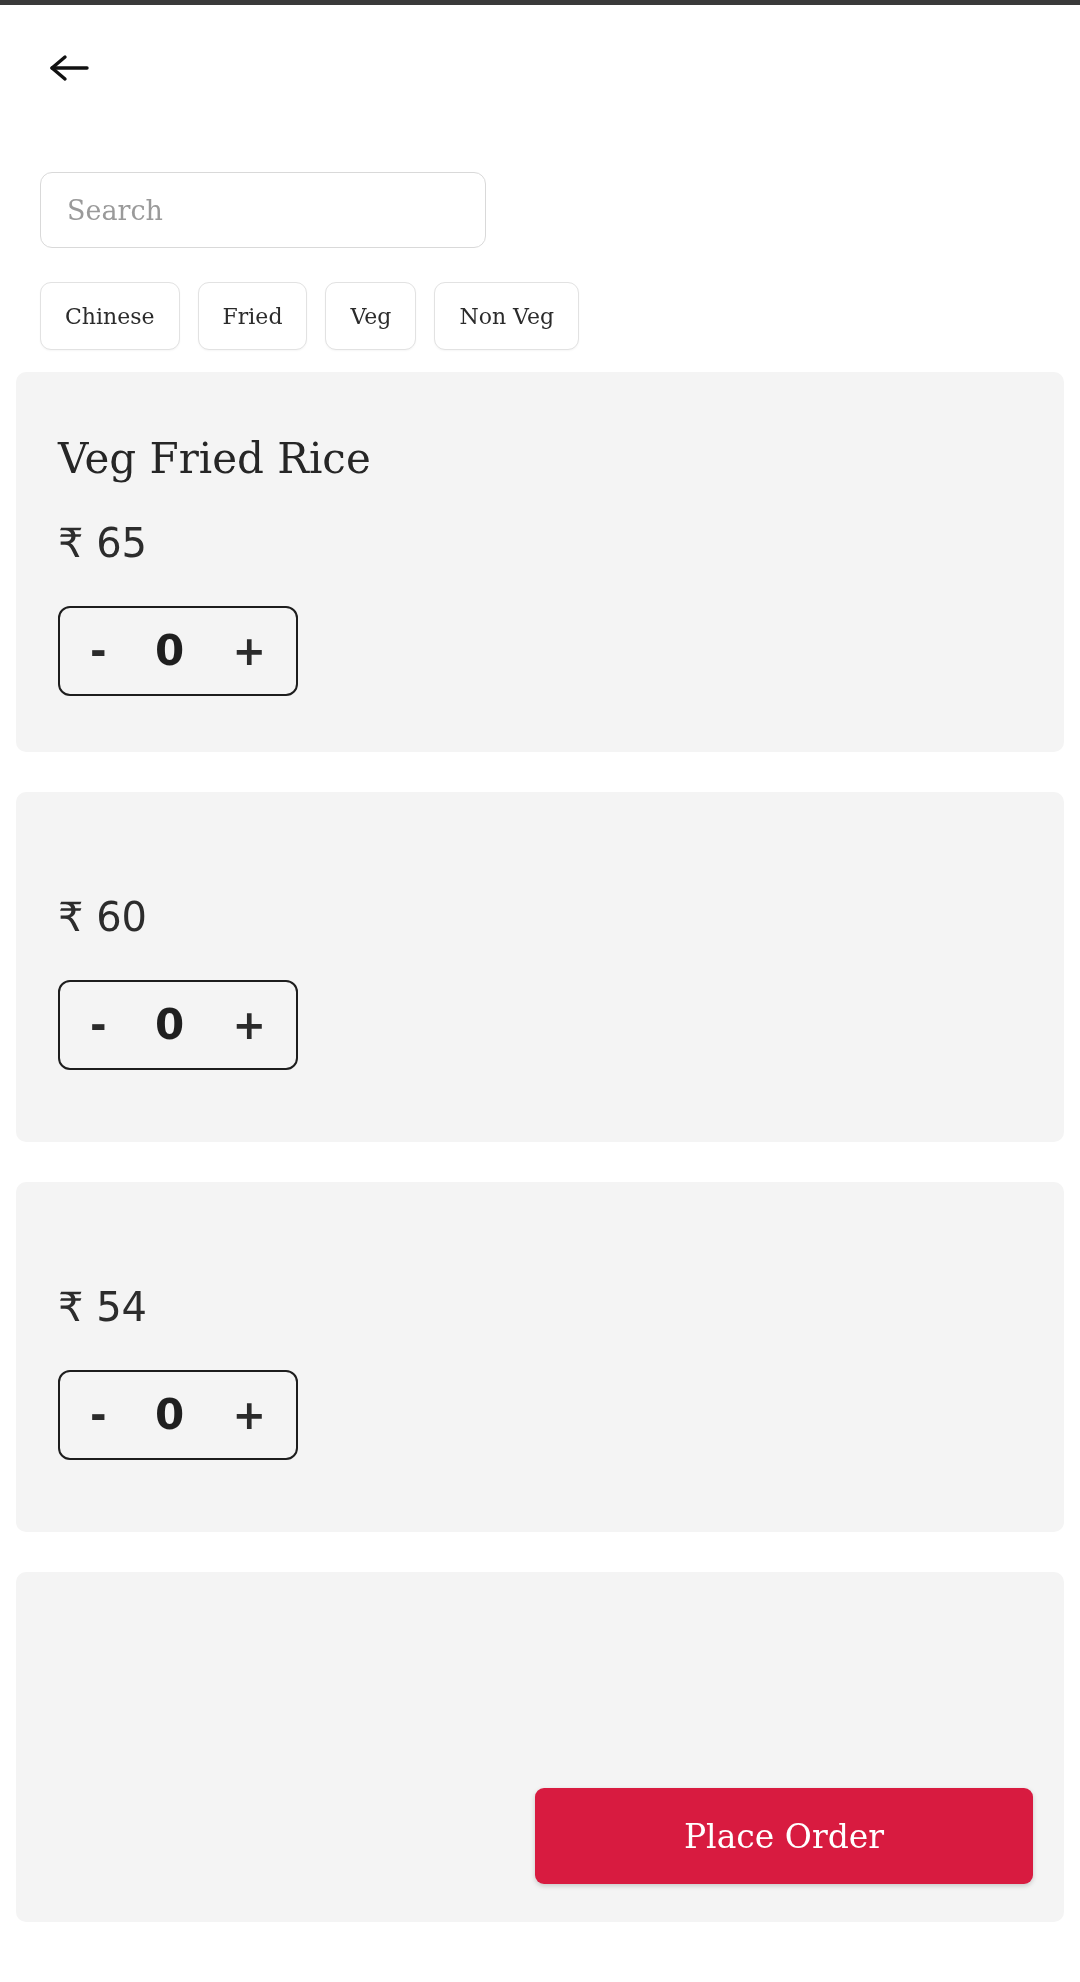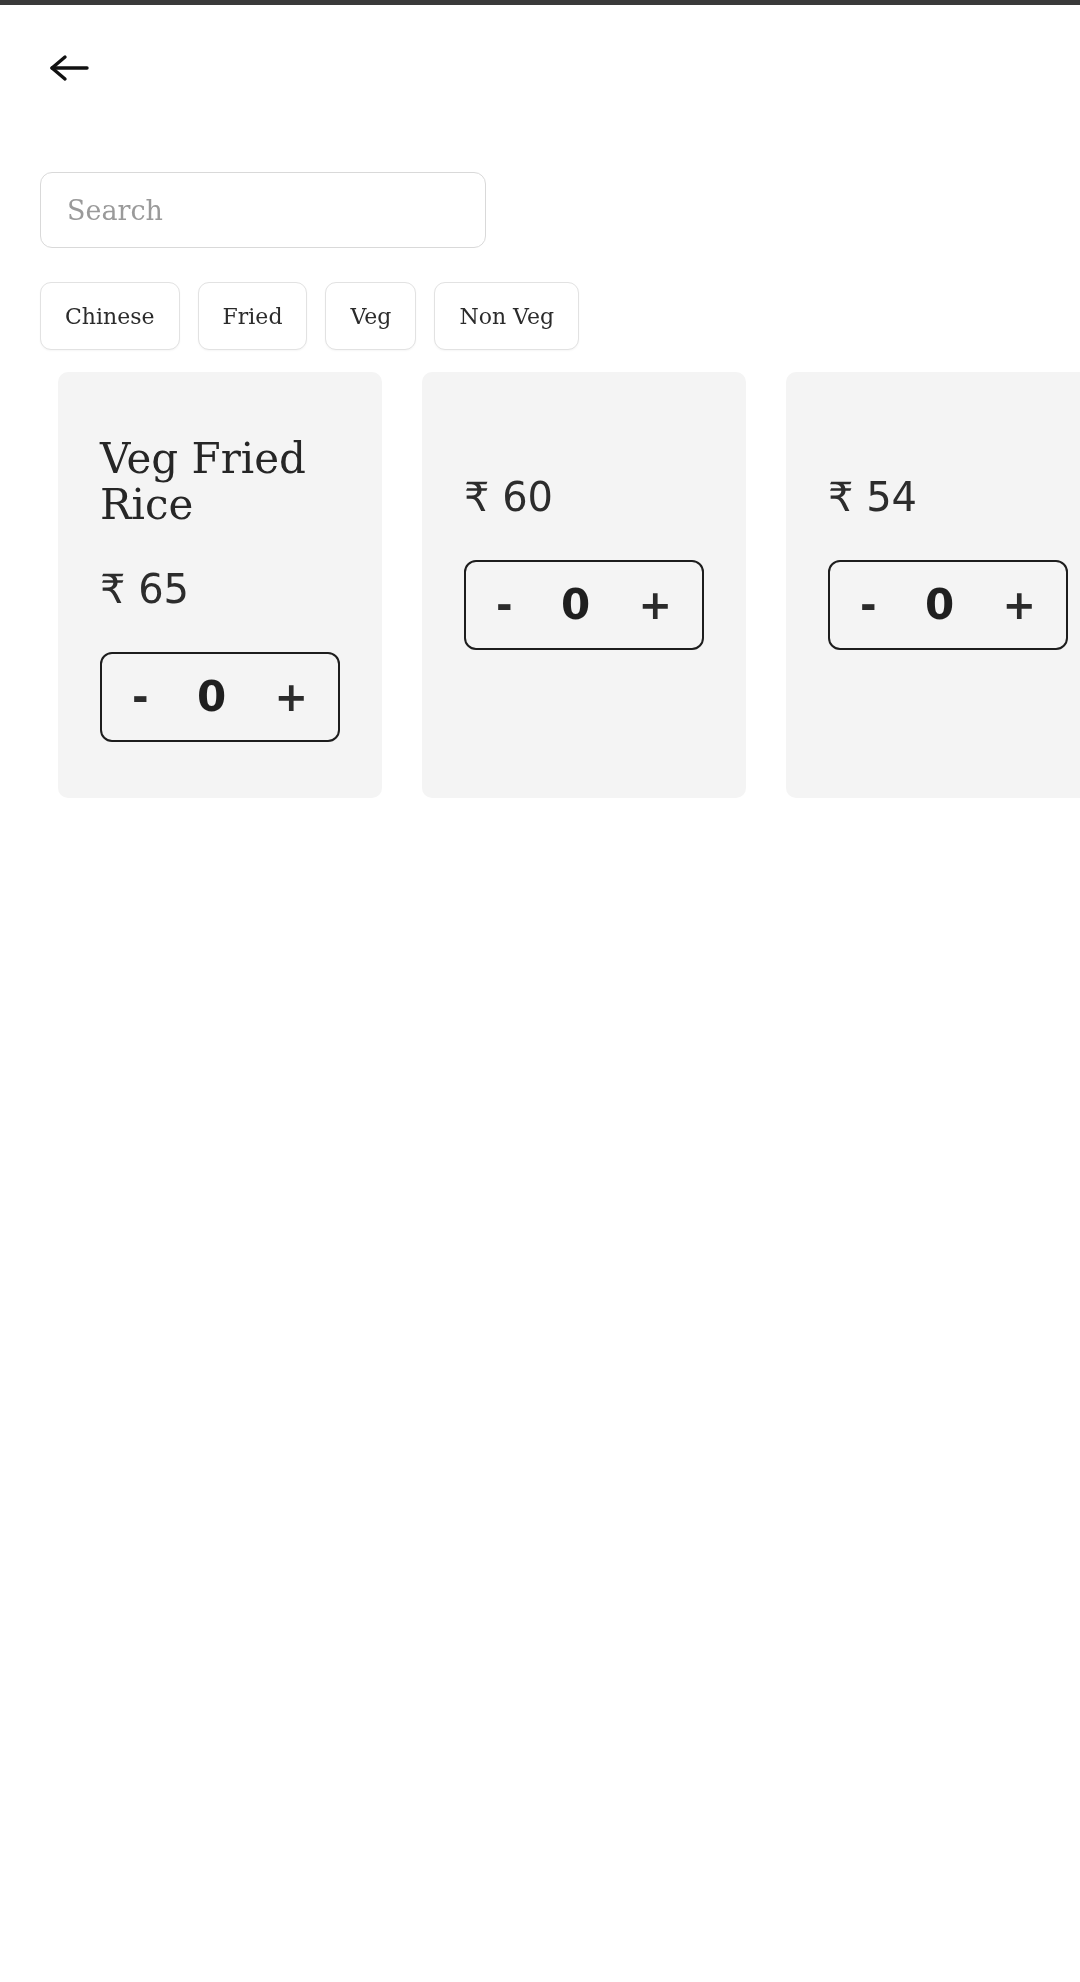--- a/index.html
+++ b/index.html
@@ -110,23 +110,23 @@
     font-size: 22px;
     color: #2b2b2b;
     cursor: pointer;
     white-space: nowrap;
     box-shadow: 0 1px 2px rgba(0,0,0,0.04);
   }
 
   
   .menu-list {
     margin-top: 22px;
-    padding: 0 58px;
-    display: flex;
-    flex-direction: row;
+    padding: 0 16px;
+    display: flex;
+    flex-direction: column;
     gap: 40px;
   }
 
   .menu-card {
     background: #f4f4f4;
     border-radius: 10px;
     padding: 64px 42px 56px 42px;
     min-height: 350px;
   }
 
@@ -264,14 +264,17 @@
         <button class="step-btn">+</button>
       </div>
     </div>
 
     <div class="menu-card">
       <div class="item-name"></div>
     </div>
 
   </div>
 
+  <button class="place-order">
+    <span>Place Order</span>
+  </button>
 
 </div>
 
 </body></html>

